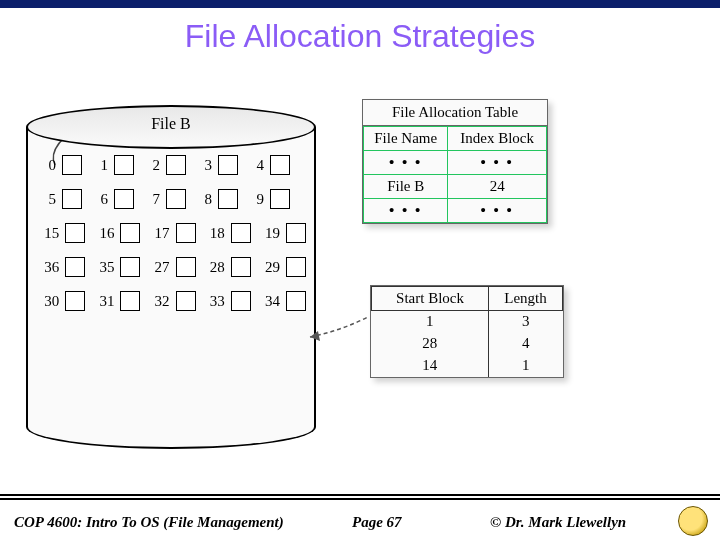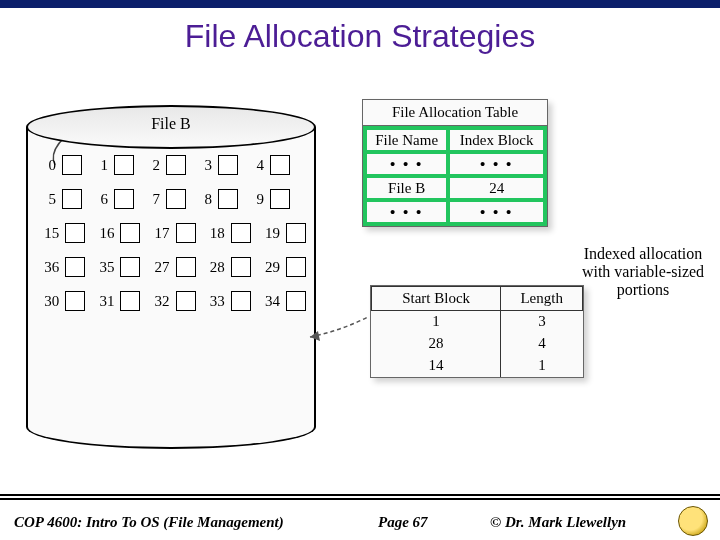--- a/index.html
+++ b/index.html
@@ -12,21 +12,21 @@
     overflow: hidden;
   }
   .top-strip {
     width: 100%;
     height: 8px;
     background: #0b1f6b;
   }
   .title {
     text-align: center;
     font-size: 32px;
-    color: #4c1d95;
+    color: #8b5cf6;
     margin-top: 10px;
     font-weight: normal;
   }
   .content {
     position: relative;
     width: 100%;
     height: 430px;
   }
 
   
@@ -109,28 +109,28 @@
     background: #fafafa;
     box-shadow: 4px 4px 6px rgba(0,0,0,.18);
     border: 1px solid #666;
   }
   .fat-title {
     text-align: center;
     padding: 4px 0;
     border-bottom: 1px solid #666;
   }
   .fat table { width: 100%; border-collapse: collapse; }
-  .fat td { border: 4px solid #22c55e; height: 24px; text-align: center; }
+  .fat td { border: 1px solid #22c55e; height: 24px; text-align: center; }
 
   
   .idx {
     position: absolute;
     left: 370px;
     top: 230px;
-    width: 214px;
+    width: 194px;
     font-family: 'Times New Roman', serif;
     font-size: 15px;
     background: #fafafa;
     box-shadow: 4px 4px 6px rgba(0,0,0,.18);
     border: 1px solid #666;
   }
   .idx table { width: 100%; border-collapse: collapse; }
   .idx th { font-weight: normal; border: 1px solid #333; height: 24px; }
   .idx td { text-align: center; height: 22px; }
   .idx td+td { border-left: 1px solid #333; }
@@ -161,21 +161,21 @@
     height: 36px;
     display: flex;
     align-items: center;
     font-family: 'Times New Roman', serif;
     font-style: italic;
     font-weight: bold;
     font-size: 15px;
     padding: 0 14px;
   }
   .footer .course { flex: 1; }
-  .footer .page { flex: 0 0 auto; position: absolute; left: 378px; text-align: right; }
+  .footer .page { flex: 0 0 auto; position: absolute; left: 352px; text-align: right; }
   .footer .author { flex: 0 0 auto; position: absolute; left: 490px; }
   .logo {
     position: absolute;
     right: 12px;
     bottom: 4px;
     width: 30px; height: 30px;
     border-radius: 50%;
     background: radial-gradient(circle at 40% 40%, #ffe27a 0 50%, #c9a312 80%);
     border: 1px solid #6b5500;
   }
@@ -304,21 +304,20 @@
         <td>4</td>
       </tr>
       <tr>
         <td>14</td>
         <td>1</td>
       </tr>
     </tbody>
       </table>
   </div>
 
-  <div class="caption">Indexed allocation with variable-sized portions</div>
 </div>
 
 <div class="footer-sep"></div>
 <div class="footer">
   <span class="course">COP 4600: Intro To OS  (File Management)</span>
   <span class="page">Page 67</span>
   <span class="author">© Dr. Mark Llewellyn</span>
   <span class="logo"></span>
 </div>
 

